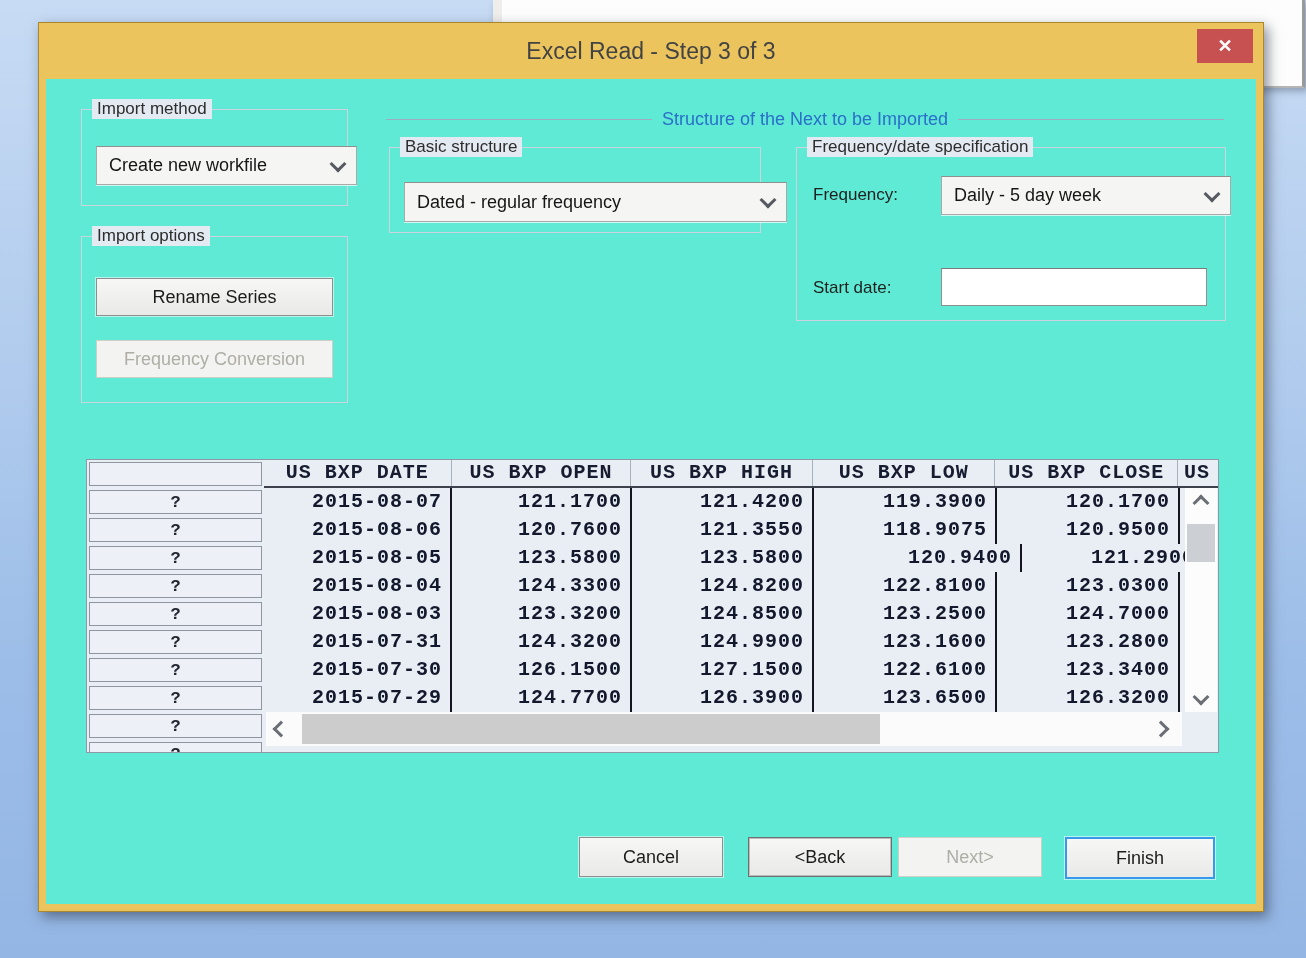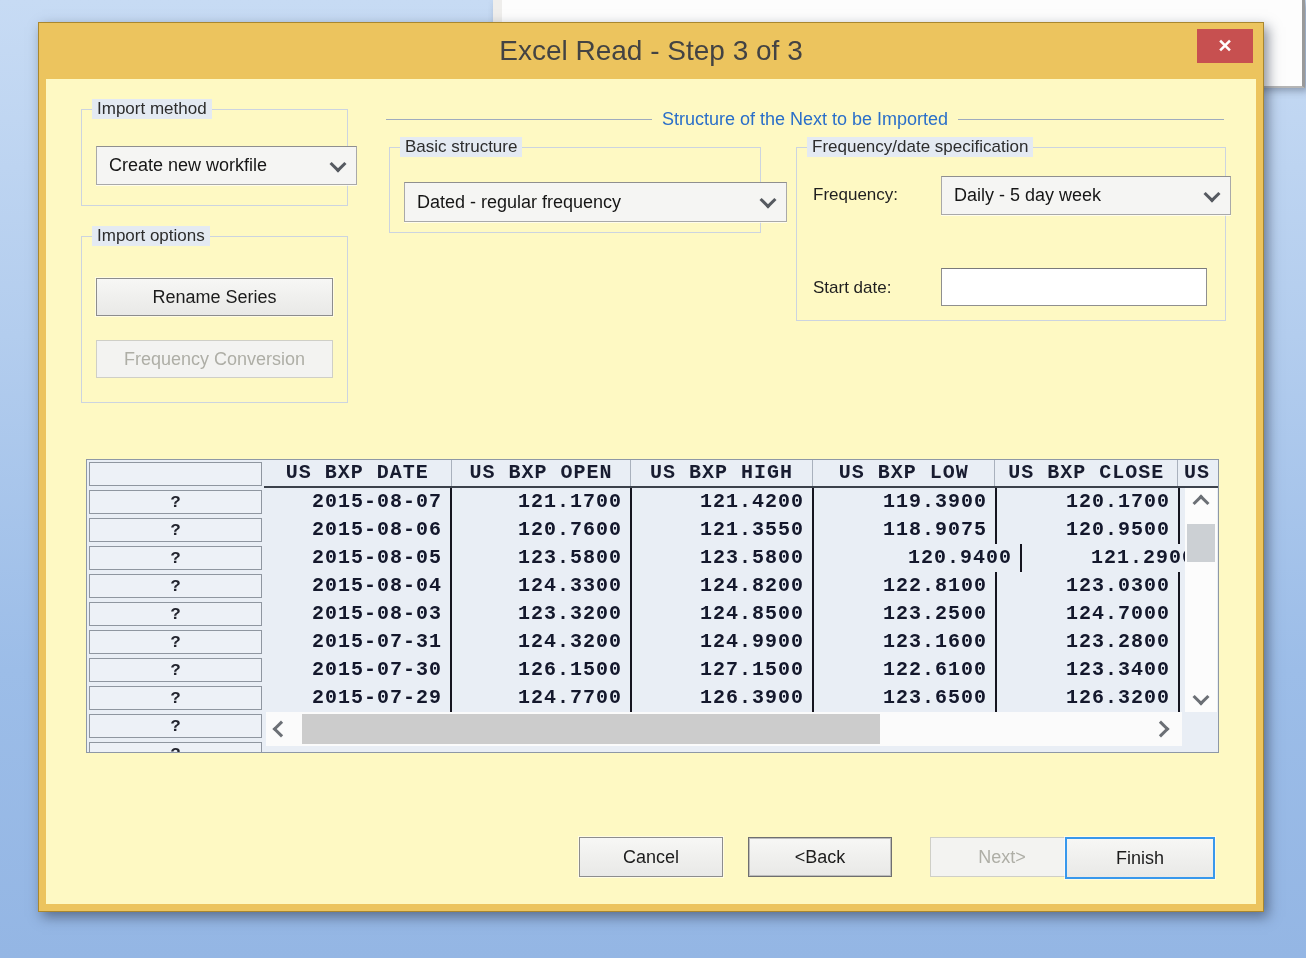--- a/index.html
+++ b/index.html
@@ -16,30 +16,30 @@
     border-bottom:2px solid #b5b5b5;box-shadow:3px 3px 7px rgba(70,80,100,.45);
   }
   
   .dialog{
     position:absolute;left:38px;top:22px;width:1224px;height:888px;
     background:#ecc45e;border:1px solid #a9872f;
     box-shadow:4px 5px 12px rgba(40,50,70,.55);
   }
   .titlebar{position:relative;height:56px;}
   .title-text{
-    text-align:center;line-height:56px;font-size:28px;color:#434343;
+    text-align:center;line-height:56px;font-size:23px;color:#434343;
   }
   .close-btn{
     position:absolute;top:6px;right:10px;width:56px;height:34px;
     background:#c75050;color:#fff;font-size:18px;font-weight:bold;
     display:flex;align-items:center;justify-content:center;cursor:default;
   }
   .content{
     position:absolute;left:7px;right:7px;top:56px;bottom:7px;
-    background:#fef9c3;
+    background:#5eead4;
   }
   
   .groupbox{position:absolute;border:1px solid #ccd4e0;}
   .group-label{
     position:absolute;top:-11px;left:10px;background:#e4eaf2;
     padding:0 5px;font-size:17px;color:#2d2d2d;white-space:nowrap;
   }
   
   .combo{
     position:absolute;background:#f5f5f3;
@@ -288,21 +288,21 @@
         </div>
       </div>
     </div>
 
     <div class="btn default-ring" style="left:702px;top:758px;width:142px;height:38px;">
       <span>&lt;Back</span>
     </div>
     <div class="btn" style="left:533px;top:758px;width:142px;height:38px;">
       <span>Cancel</span>
     </div>
-    <div class="btn disabled" style="left:884px;top:758px;width:142px;height:38px;justify-content:center;">
+    <div class="btn disabled" style="left:852px;top:758px;width:142px;height:38px;justify-content:center;">
       <span>Next&gt;</span>
     </div>
     <div class="btn focus" style="left:1019px;top:758px;width:146px;height:38px;">
       <span>Finish</span>
     </div>
 
   </div>
 </div>
 
 </body></html>

